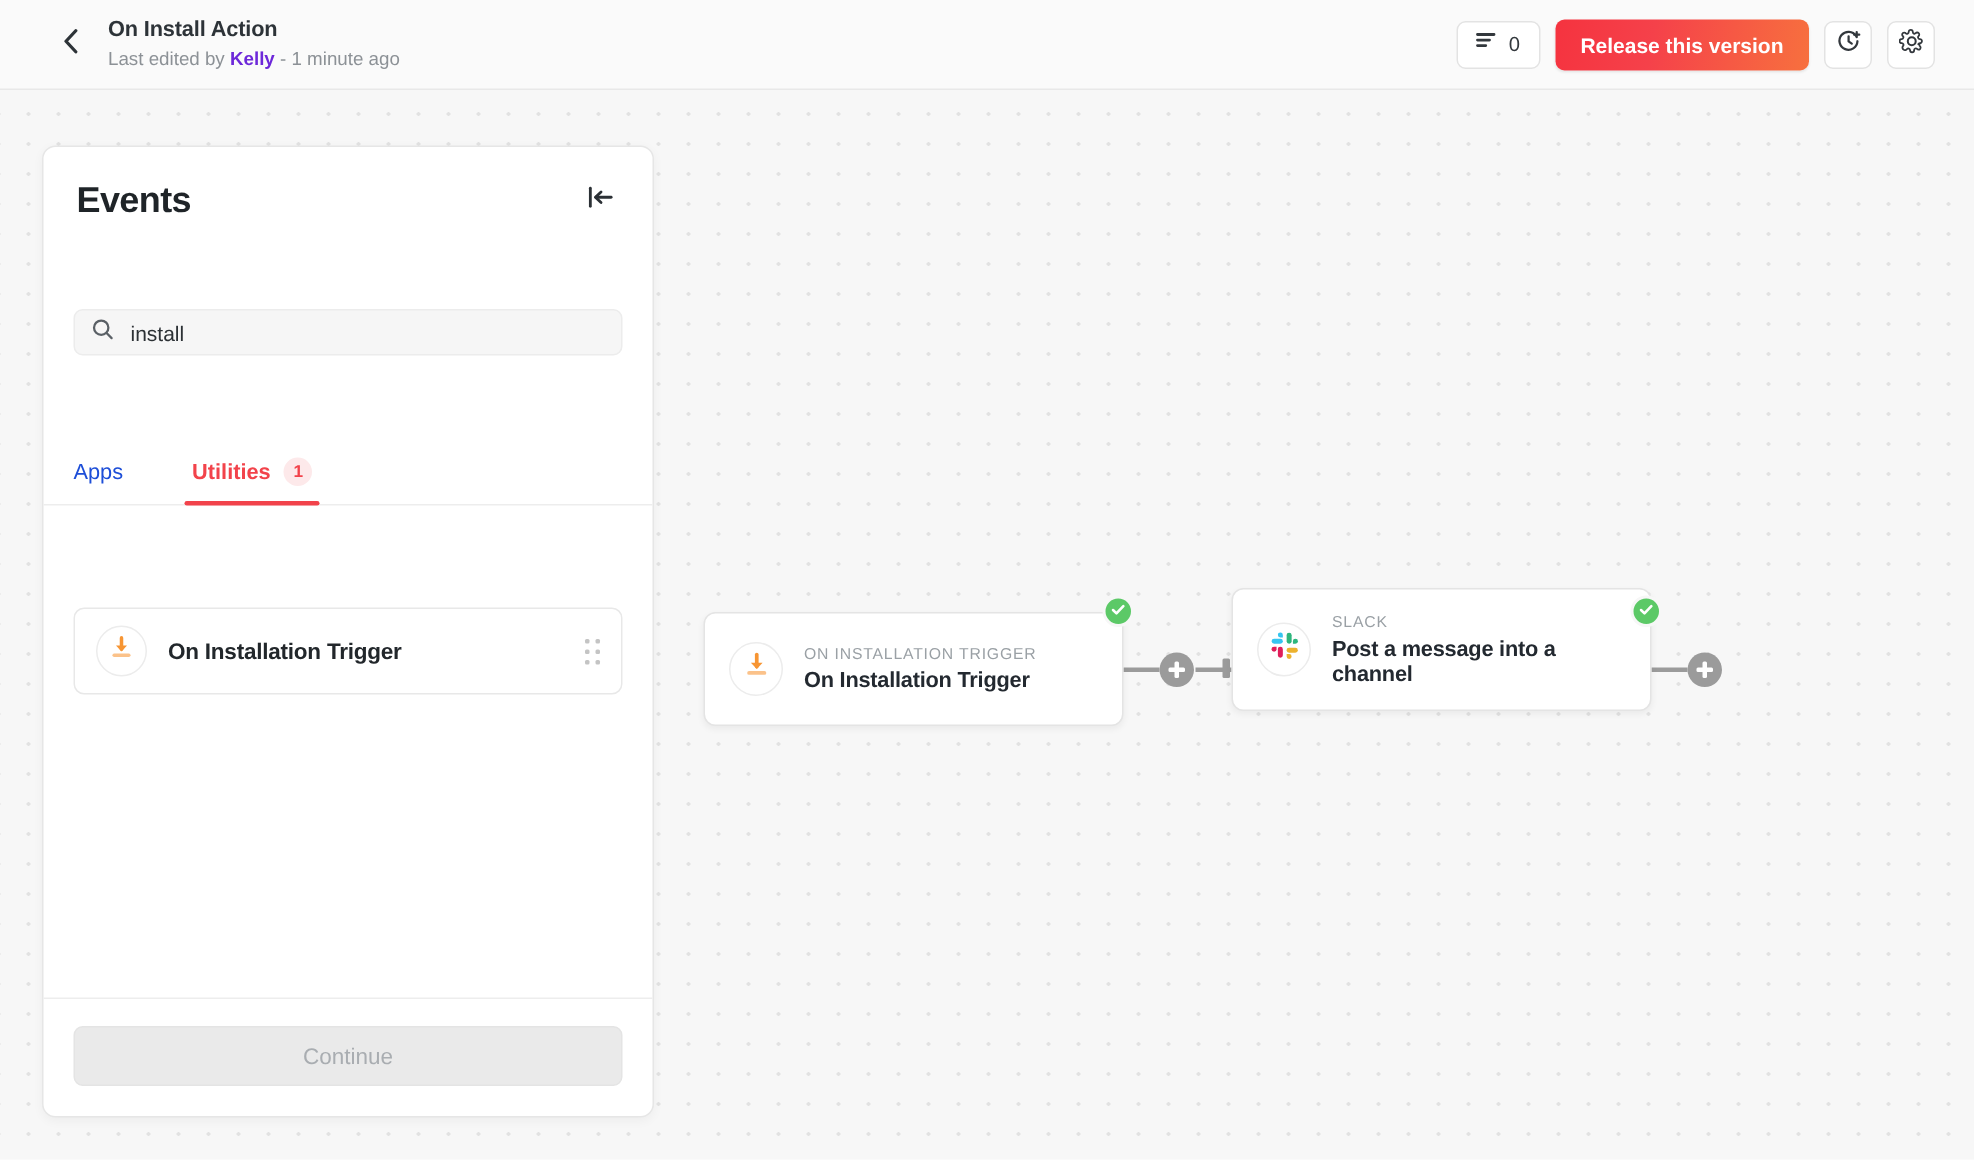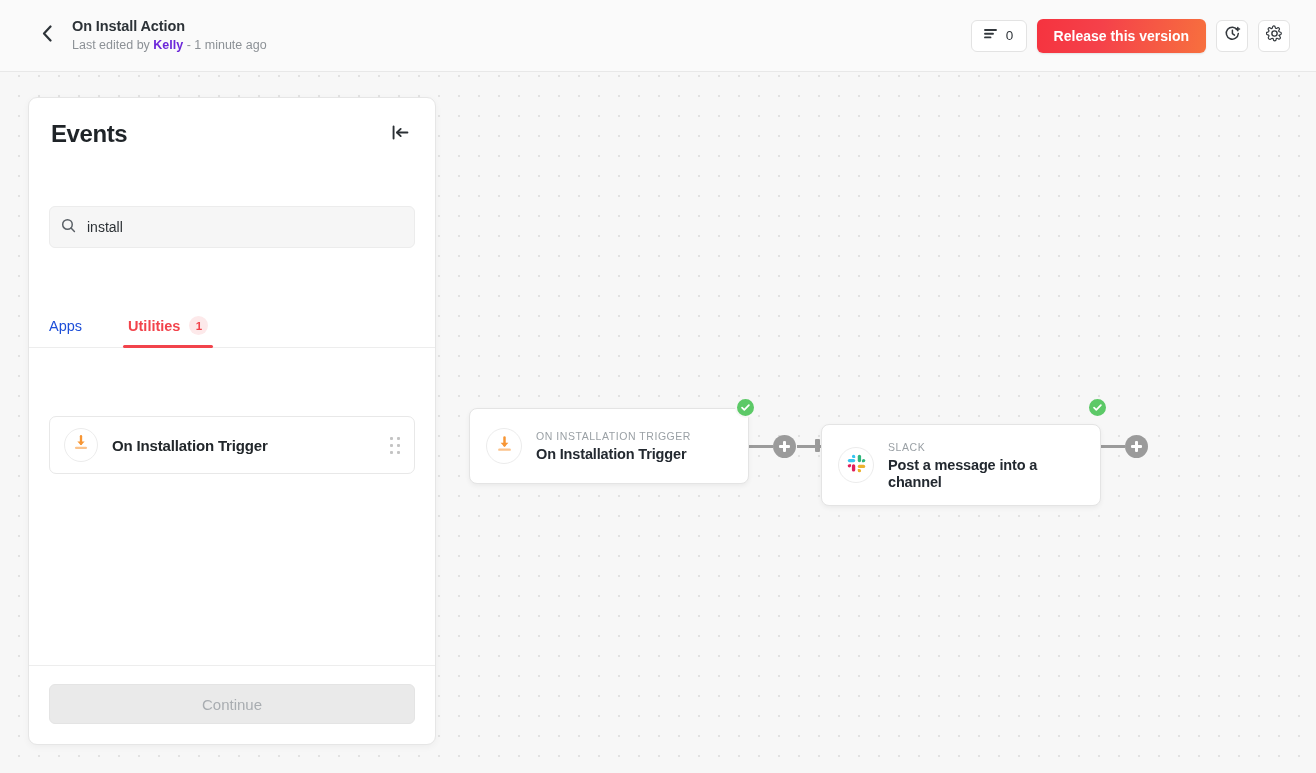--- a/index.html
+++ b/index.html
@@ -9,21 +9,21 @@
     width: 1316px; height: 773px;
     overflow: hidden;
     font-family: "Liberation Sans", sans-serif;
     background: #ffffff;
     -webkit-font-smoothing: antialiased;
   }
 
   
   .topbar {
     position: absolute; top: 0; left: 0;
-    width: 1316px; height: 72px;
+    width: 1316px; height: 60px;
     background: #fafafa;
     border-bottom: 1px solid #e8e8e8;
     display: flex; align-items: center;
     z-index: 40;
   }
   .back-btn {
     width: 34px; height: 34px; margin-left: 30px;
     display: flex; align-items: center; justify-content: center;
     cursor: pointer; border-radius: 5px;
   }
@@ -92,21 +92,21 @@
   .panel-title {
     font-size: 24px; font-weight: bold; color: #1f2428; letter-spacing: -0.4px;
   }
   .collapse-btn {
     margin-left: auto; width: 26px; height: 26px;
     display: flex; align-items: center; justify-content: center; cursor: pointer;
   }
 
   .search-wrap { padding: 14px 20px 0 20px; }
   .search-box {
-    height: 42px; background: #f6f6f6;
+    height: 31px; background: #f6f6f6;
     border: 1px solid #ececec; border-radius: 6px;
     display: flex; align-items: center; padding: 0 11px; gap: 9px;
   }
   .search-input {
     border: none; outline: none; background: transparent;
     font-size: 14px; color: #2c3135; flex: 1;
     font-family: "Liberation Sans", sans-serif;
   }
   .search-input::placeholder { color: #a9a眼b0; }
 
@@ -163,21 +163,21 @@
 
   
   .node {
     position: absolute; background: #ffffff;
     border: 1px solid #e4e4e4; border-radius: 8px;
     box-shadow: 0 2px 5px rgba(0,0,0,0.055);
     display: flex; align-items: center; padding: 0 16px; gap: 14px;
     cursor: pointer; z-index: 10;
   }
   .node-trigger { left: 469px; top: 348px; width: 280px; height: 76px; }
-  .node-slack   { left: 821px; top: 364px; width: 280px; height: 82px; }
+  .node-slack   { left: 821px; top: 332px; width: 280px; height: 82px; }
   .node-icon {
     width: 36px; height: 36px; border-radius: 50%;
     border: 1px solid #ececec; background: #fff;
     display: flex; align-items: center; justify-content: center; flex: none;
   }
   .node-text { display: flex; flex-direction: column; justify-content: center; }
   .node-kicker {
     font-size: 10.5px; color: #9aa0a5; letter-spacing: 0.55px;
     text-transform: uppercase; line-height: 14px;
   }

